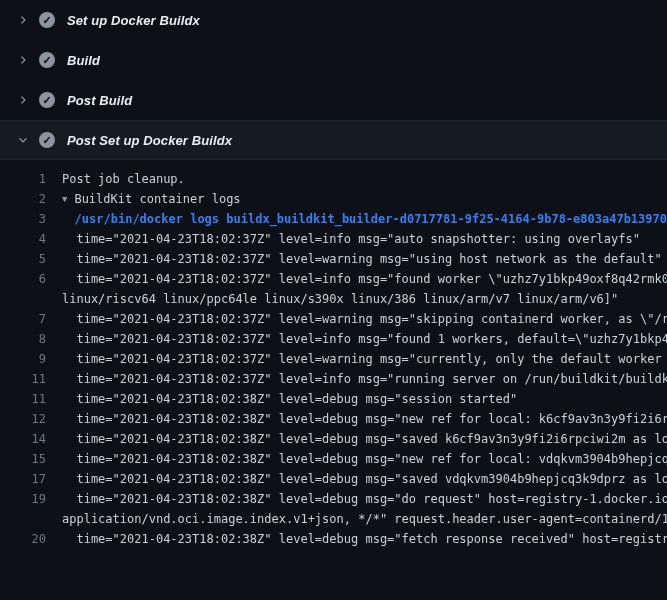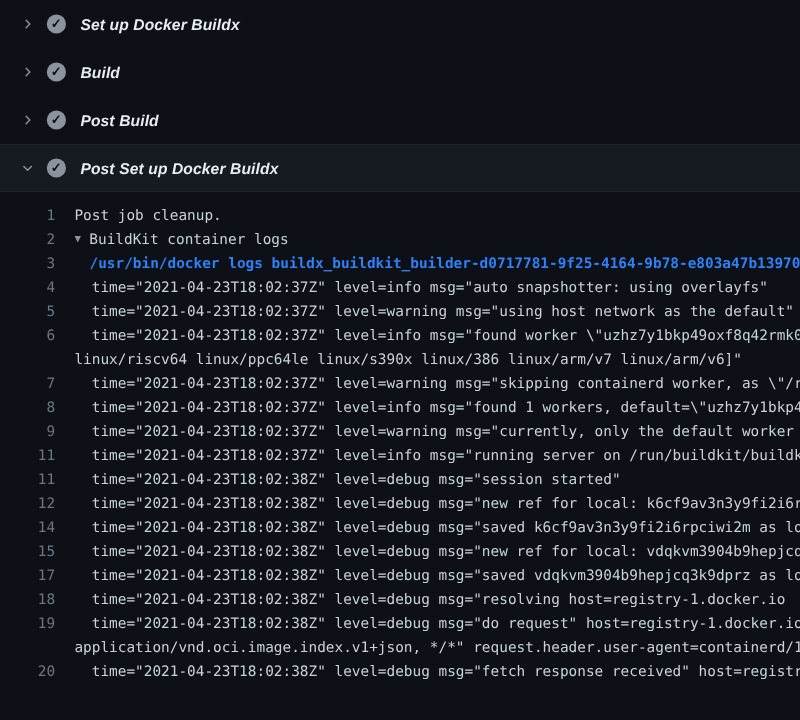--- a/index.html
+++ b/index.html
@@ -122,20 +122,19 @@
         <div class="log-row continuation"><span class="ln"></span><span class="lt">linux/riscv64 linux/ppc64le linux/s390x linux/386 linux/arm/v7 linux/arm/v6]"</span></div>
         <div class="log-row"><span class="ln">7</span><span class="lt">  time="2021-04-23T18:02:37Z" level=warning msg="skipping containerd worker, as \"/run</span></div>
         <div class="log-row"><span class="ln">8</span><span class="lt">  time="2021-04-23T18:02:37Z" level=info msg="found 1 workers, default=\"uzhz7y1bkp49o</span></div>
         <div class="log-row"><span class="ln">9</span><span class="lt">  time="2021-04-23T18:02:37Z" level=warning msg="currently, only the default worker ca</span></div>
         <div class="log-row"><span class="ln">11</span><span class="lt">  time="2021-04-23T18:02:37Z" level=info msg="running server on /run/buildkit/buildkit</span></div>
         <div class="log-row"><span class="ln">11</span><span class="lt">  time="2021-04-23T18:02:38Z" level=debug msg="session started"</span></div>
         <div class="log-row"><span class="ln">12</span><span class="lt">  time="2021-04-23T18:02:38Z" level=debug msg="new ref for local: k6cf9av3n3y9fi2i6rpc</span></div>
         <div class="log-row"><span class="ln">14</span><span class="lt">  time="2021-04-23T18:02:38Z" level=debug msg="saved k6cf9av3n3y9fi2i6rpciwi2m as loca</span></div>
         <div class="log-row"><span class="ln">15</span><span class="lt">  time="2021-04-23T18:02:38Z" level=debug msg="new ref for local: vdqkvm3904b9hepjcq3k</span></div>
         <div class="log-row"><span class="ln">17</span><span class="lt">  time="2021-04-23T18:02:38Z" level=debug msg="saved vdqkvm3904b9hepjcq3k9dprz as loca</span></div>
-        <div class="log-row"><span class="ln">18</span><span class="lt">  time="2021-04-23T18:02:38Z" level=debug msg="resolving host=registry-1.docker.io</span></div>
         <div class="log-row"><span class="ln">19</span><span class="lt">  time="2021-04-23T18:02:38Z" level=debug msg="do request" host=registry-1.docker.io r</span></div>
         <div class="log-row continuation"><span class="ln"></span><span class="lt">application/vnd.oci.image.index.v1+json, */*" request.header.user-agent=containerd/1.4</span></div>
         <div class="log-row"><span class="ln">20</span><span class="lt">  time="2021-04-23T18:02:38Z" level=debug msg="fetch response received" host=registry-</span></div>
       </div>
   </div>
 
 </div>
 
 </body></html>

